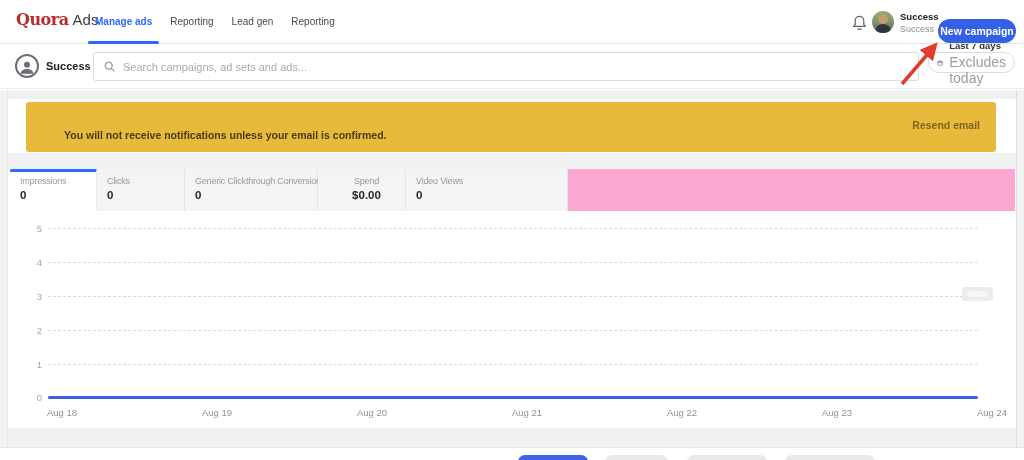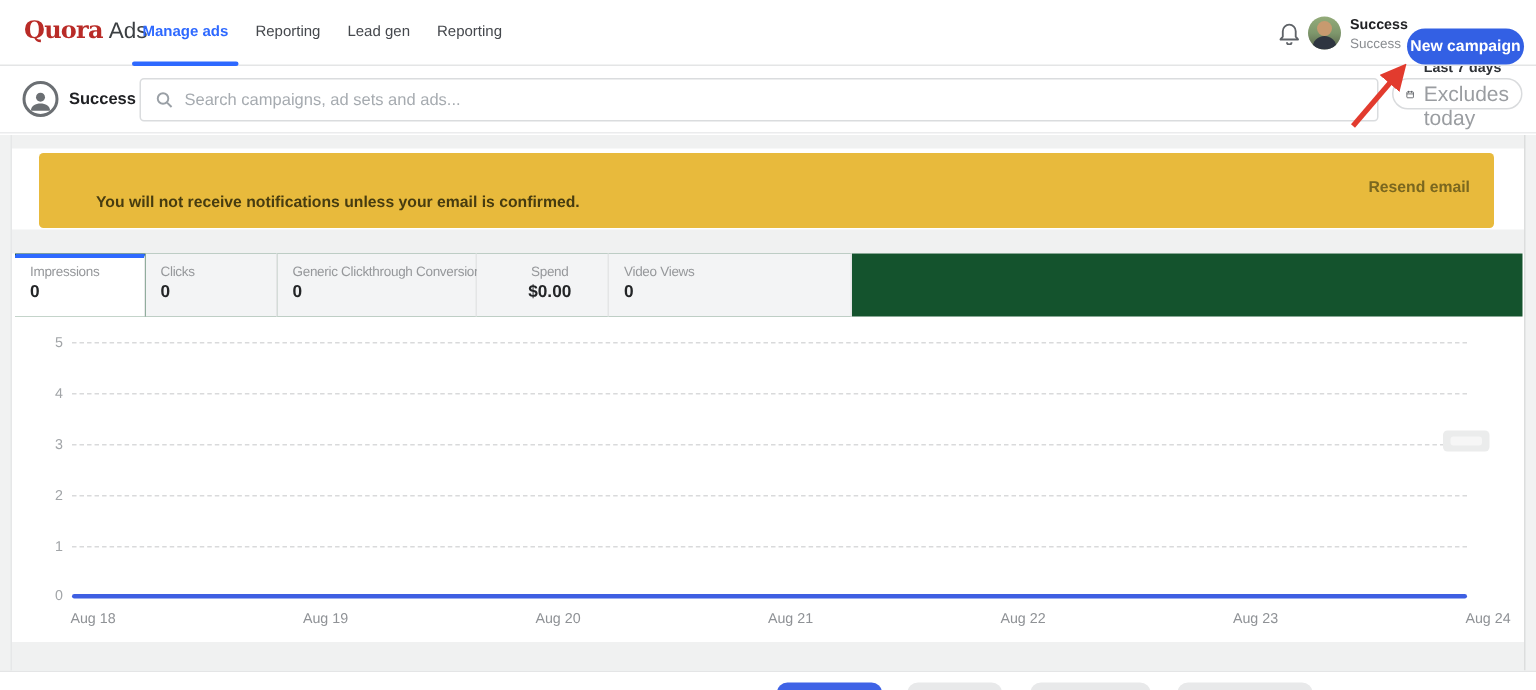--- a/index.html
+++ b/index.html
@@ -44,21 +44,21 @@
   .gutter { position:absolute; top:90px; height:370px; background:#f1f2f2; }
   .gutter.l { left:0; width:8px; border-right:1px solid #e6e7e8; }
   .gutter.r { left:1016px; width:8px; border-left:1px solid #dcdddd; }
   
   .banner { position:absolute; left:26px; top:102px; width:970px; height:50px; background:#e8ba3c; border-radius:3px; z-index:3; }
   .banner .l1 { position:absolute; left:52px; top:9px; font-size:10.5px; color:#514414; }
   .banner .l2 { position:absolute; left:38px; top:27px; font-size:10.5px; font-weight:700; color:#473c10; }
   .banner .resend { position:absolute; right:16px; top:17px; font-size:10.5px; font-weight:600; color:#7a671f; cursor:pointer; }
   
   .card { position:absolute; left:10px; top:169px; width:1005px; height:259px; background:#fff; z-index:3; }
-  .tabstrip { position:absolute; left:0; top:0; width:1005px; height:42px; background:#14532d; }
+  .tabstrip { position:absolute; left:0; top:0; width:1005px; height:42px; background:#f9a8d4; }
   .tab { position:absolute; top:0; height:42px; padding:7px 0 0 10px; border-right:1px solid #e4e5e6; background:#f3f4f5; cursor:pointer; }
   .tab.active { background:#fff; border-top:3px solid #2e69ff; border-right:1px solid #e8e9ea; padding-top:4px; border-radius:2px 2px 0 0; }
   .tab .lb { font-size:9px; letter-spacing:-0.2px; color:#96989b; white-space:nowrap; }
   .tab .val { font-size:11.5px; font-weight:700; color:#232527; margin-top:3px; }
   .t0 { left:0;   width:87px; }
   .t1 { left:87px; width:88px; }
   .t2 { left:175px; width:133px; }
   .t3 { left:308px; width:88px;text-align:center; }
   .t4 { left:396px; width:162px; }
   .grow { position:absolute; left:0; right:37px; height:0; }

